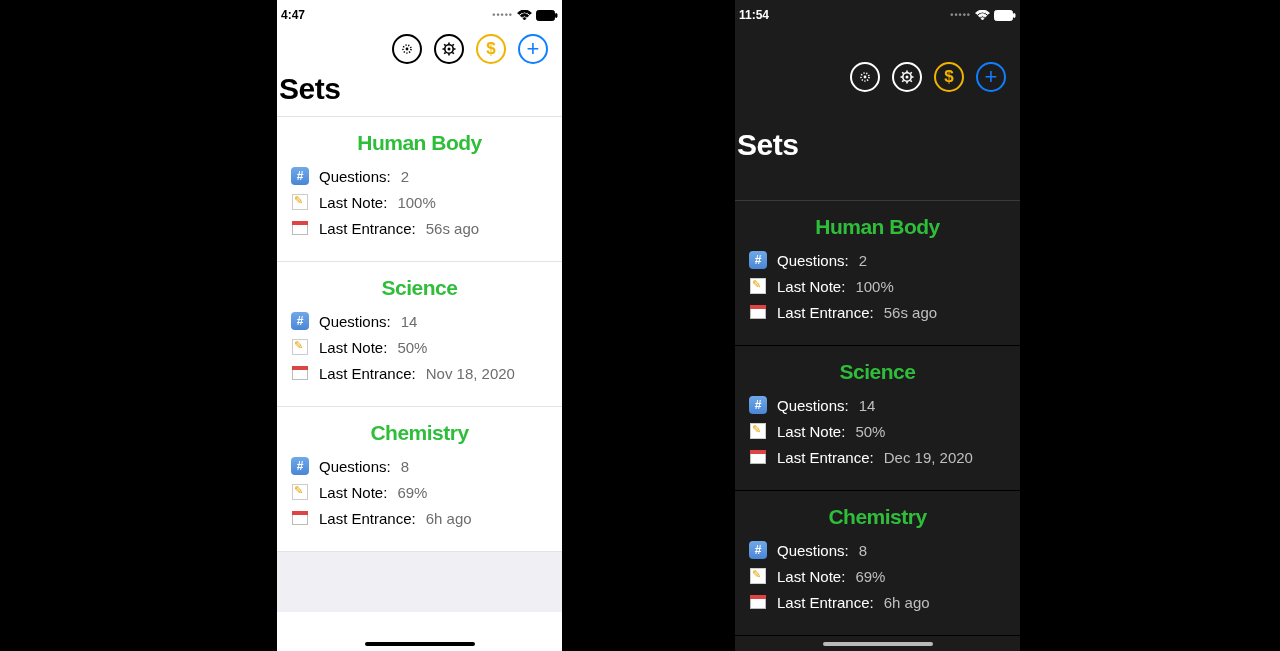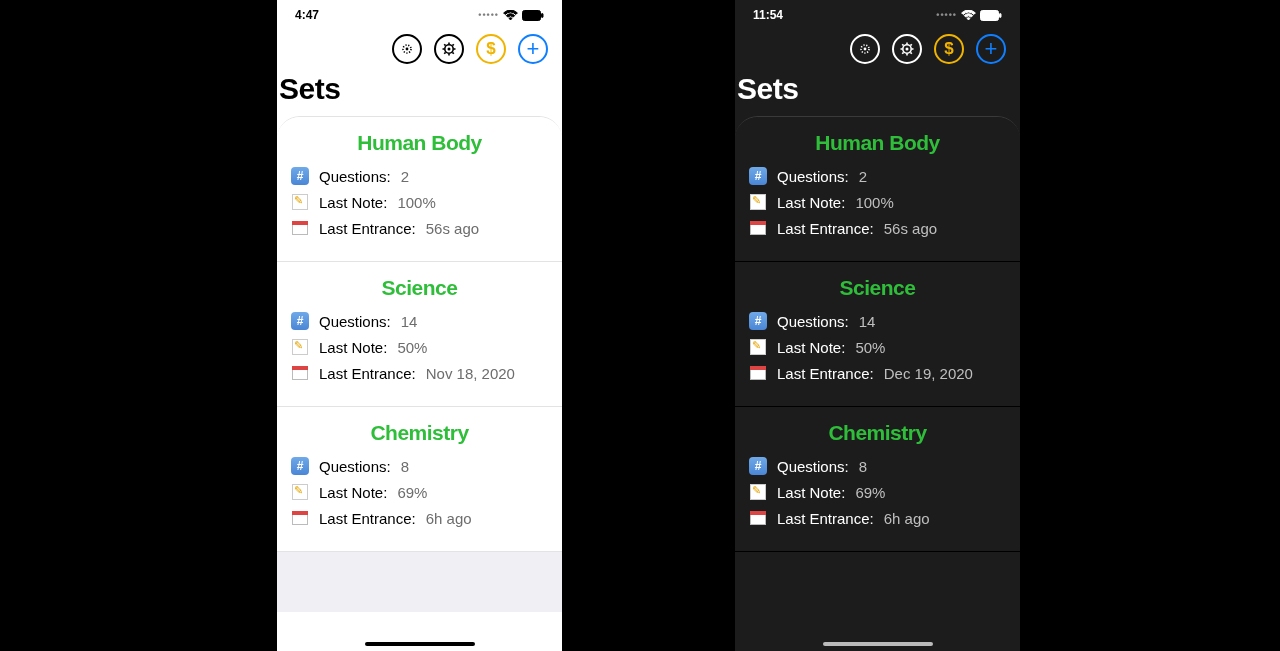--- a/index.html
+++ b/index.html
@@ -3,41 +3,41 @@
 <meta charset="utf-8">
 <style>
   * { box-sizing: border-box; margin: 0; padding: 0; }
   html, body { width: 1280px; height: 651px; background: #000; font-family: -apple-system, "Helvetica Neue", Arial, sans-serif; overflow: hidden; }
   .stage { display: flex; gap: 173px; padding-left: 277px; }
   .phone {
     width: 285px; height: 651px; position: relative; overflow: hidden;
     display: flex; flex-direction: column;
   }
   .phone.light { background: #fff; color: #000; }
-  .phone.dark  { background: #1d1c1d; color: #fff; }
-  .statusbar { height: 30px; display: flex; align-items: center; justify-content: space-between; padding: 0 18px; font-size: 12px; font-weight: 600; text-align: right; }
+  .phone.dark  { background: #1d1c1d; color: #fff; gap: 28px; }
+  .statusbar { height: 30px; display: flex; align-items: center; justify-content: space-between; padding: 0 4px; font-size: 12px; font-weight: 600; text-align: right; }
   .sb-right { display: flex; align-items: center; gap: 4px; }
   .sb-dots { letter-spacing: 1px; opacity: .5; font-size: 9px; }
   .wifi svg, .batt svg { display:block; }
   .dark .wifi path, .dark .batt path, .dark .batt rect { stroke:#fff; fill:#fff; }
   .light .wifi path, .light .batt path, .light .batt rect { stroke:#000; fill:#000; }
 
   .toolbar { display:flex; justify-content:flex-end; gap:12px; padding: 4px 14px 8px; }
   .tbtn { width:30px; height:30px; border-radius:50%; display:flex; align-items:center; justify-content:center; border:2px solid; background:transparent; cursor:pointer; }
   .light .tbtn { border-color:#000; color:#000; }
   .dark  .tbtn { border-color:#fff; color:#fff; }
   .tbtn.dollar { border-color:#f0b400; color:#f0b400; font-weight:700; font-size:17px; }
   .tbtn.plus   { border-color:#0f7fff; color:#0f7fff; font-weight:400; font-size:22px; line-height:1; }
   .tbtn svg { display:block; }
 
   .page-title { font-size: 30px; font-weight: 800; letter-spacing:-0.5px; padding: 0 2px 10px; font-family: "Helvetica Neue", Arial, sans-serif; }
   .light .page-title { color:#000; }
   .dark  .page-title  { color:#fff; }
 
-  .list { flex:1; overflow:hidden;border-radius:23px; }
+  .list { flex:1; overflow:hidden; }
   .light .list { border-top:1px solid #e3e3e3; }
   .dark  .list { border-top:1px solid #3a3a3a; }
 
   .card { padding: 14px 14px 16px; }
   .light .card { border-bottom:1px solid #e3e3e3; background:#fff; }
   .dark  .card { border-bottom:1px solid #000; background:#1d1c1d; }
   .dark .list .card:last-child { border-bottom:1px solid #000; }
 
   .card h2 { text-align:center; color:#2fbe3a; font-size:21px; font-weight:800; font-family: "Arial Black","Helvetica Neue",Arial,sans-serif; letter-spacing:-0.5px; margin-bottom:12px; }
   .row { display:flex; align-items:center; gap:10px; font-size:15px; margin: 8px 0; }

